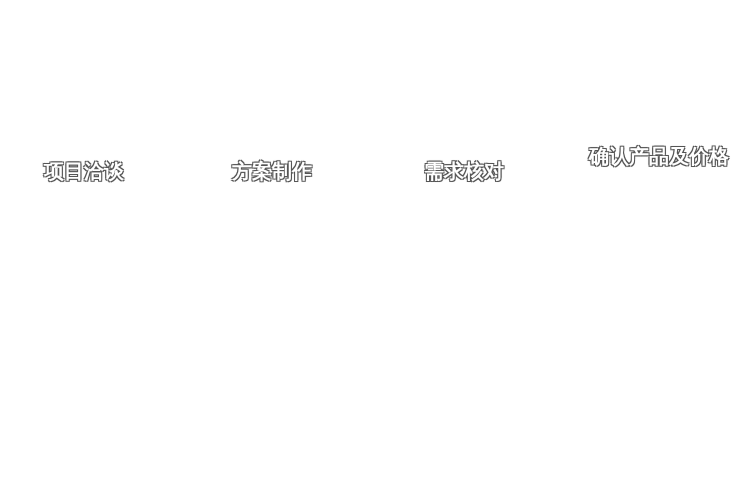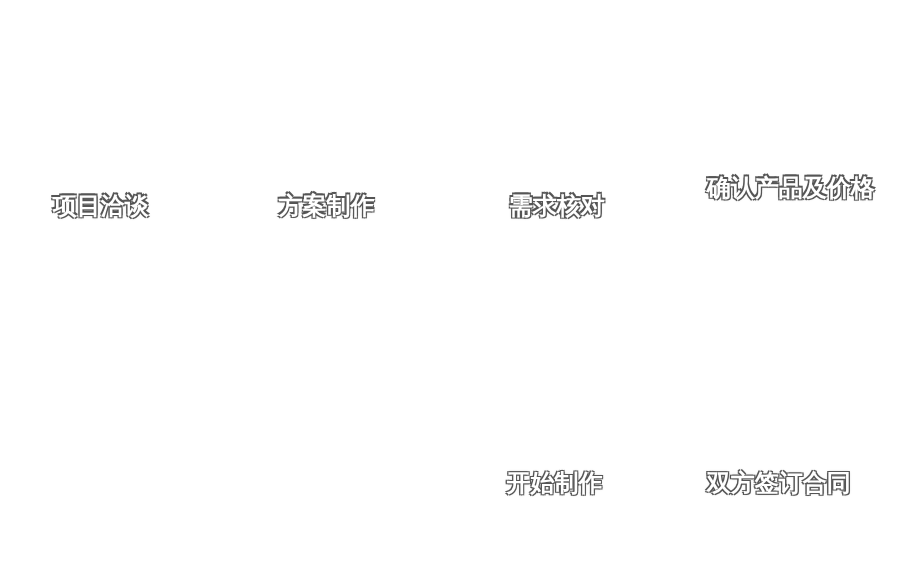--- a/index.html
+++ b/index.html
@@ -49,18 +49,16 @@
 <div class="canvas">
 
   <span class="step-label" id="step-1">项目洽谈</span>
 
   <span class="step-label" id="step-3">需求核对</span>
 
   <span class="step-label" id="step-2">方案制作</span>
 
   <span class="step-label" id="step-4">确认产品及价格</span>
 
-  <span class="step-label" id="step-5">双方签订合同</span>
 
-  <span class="step-label" id="step-6">开始制作</span>
 
 
 </div>
 
 </body></html>

